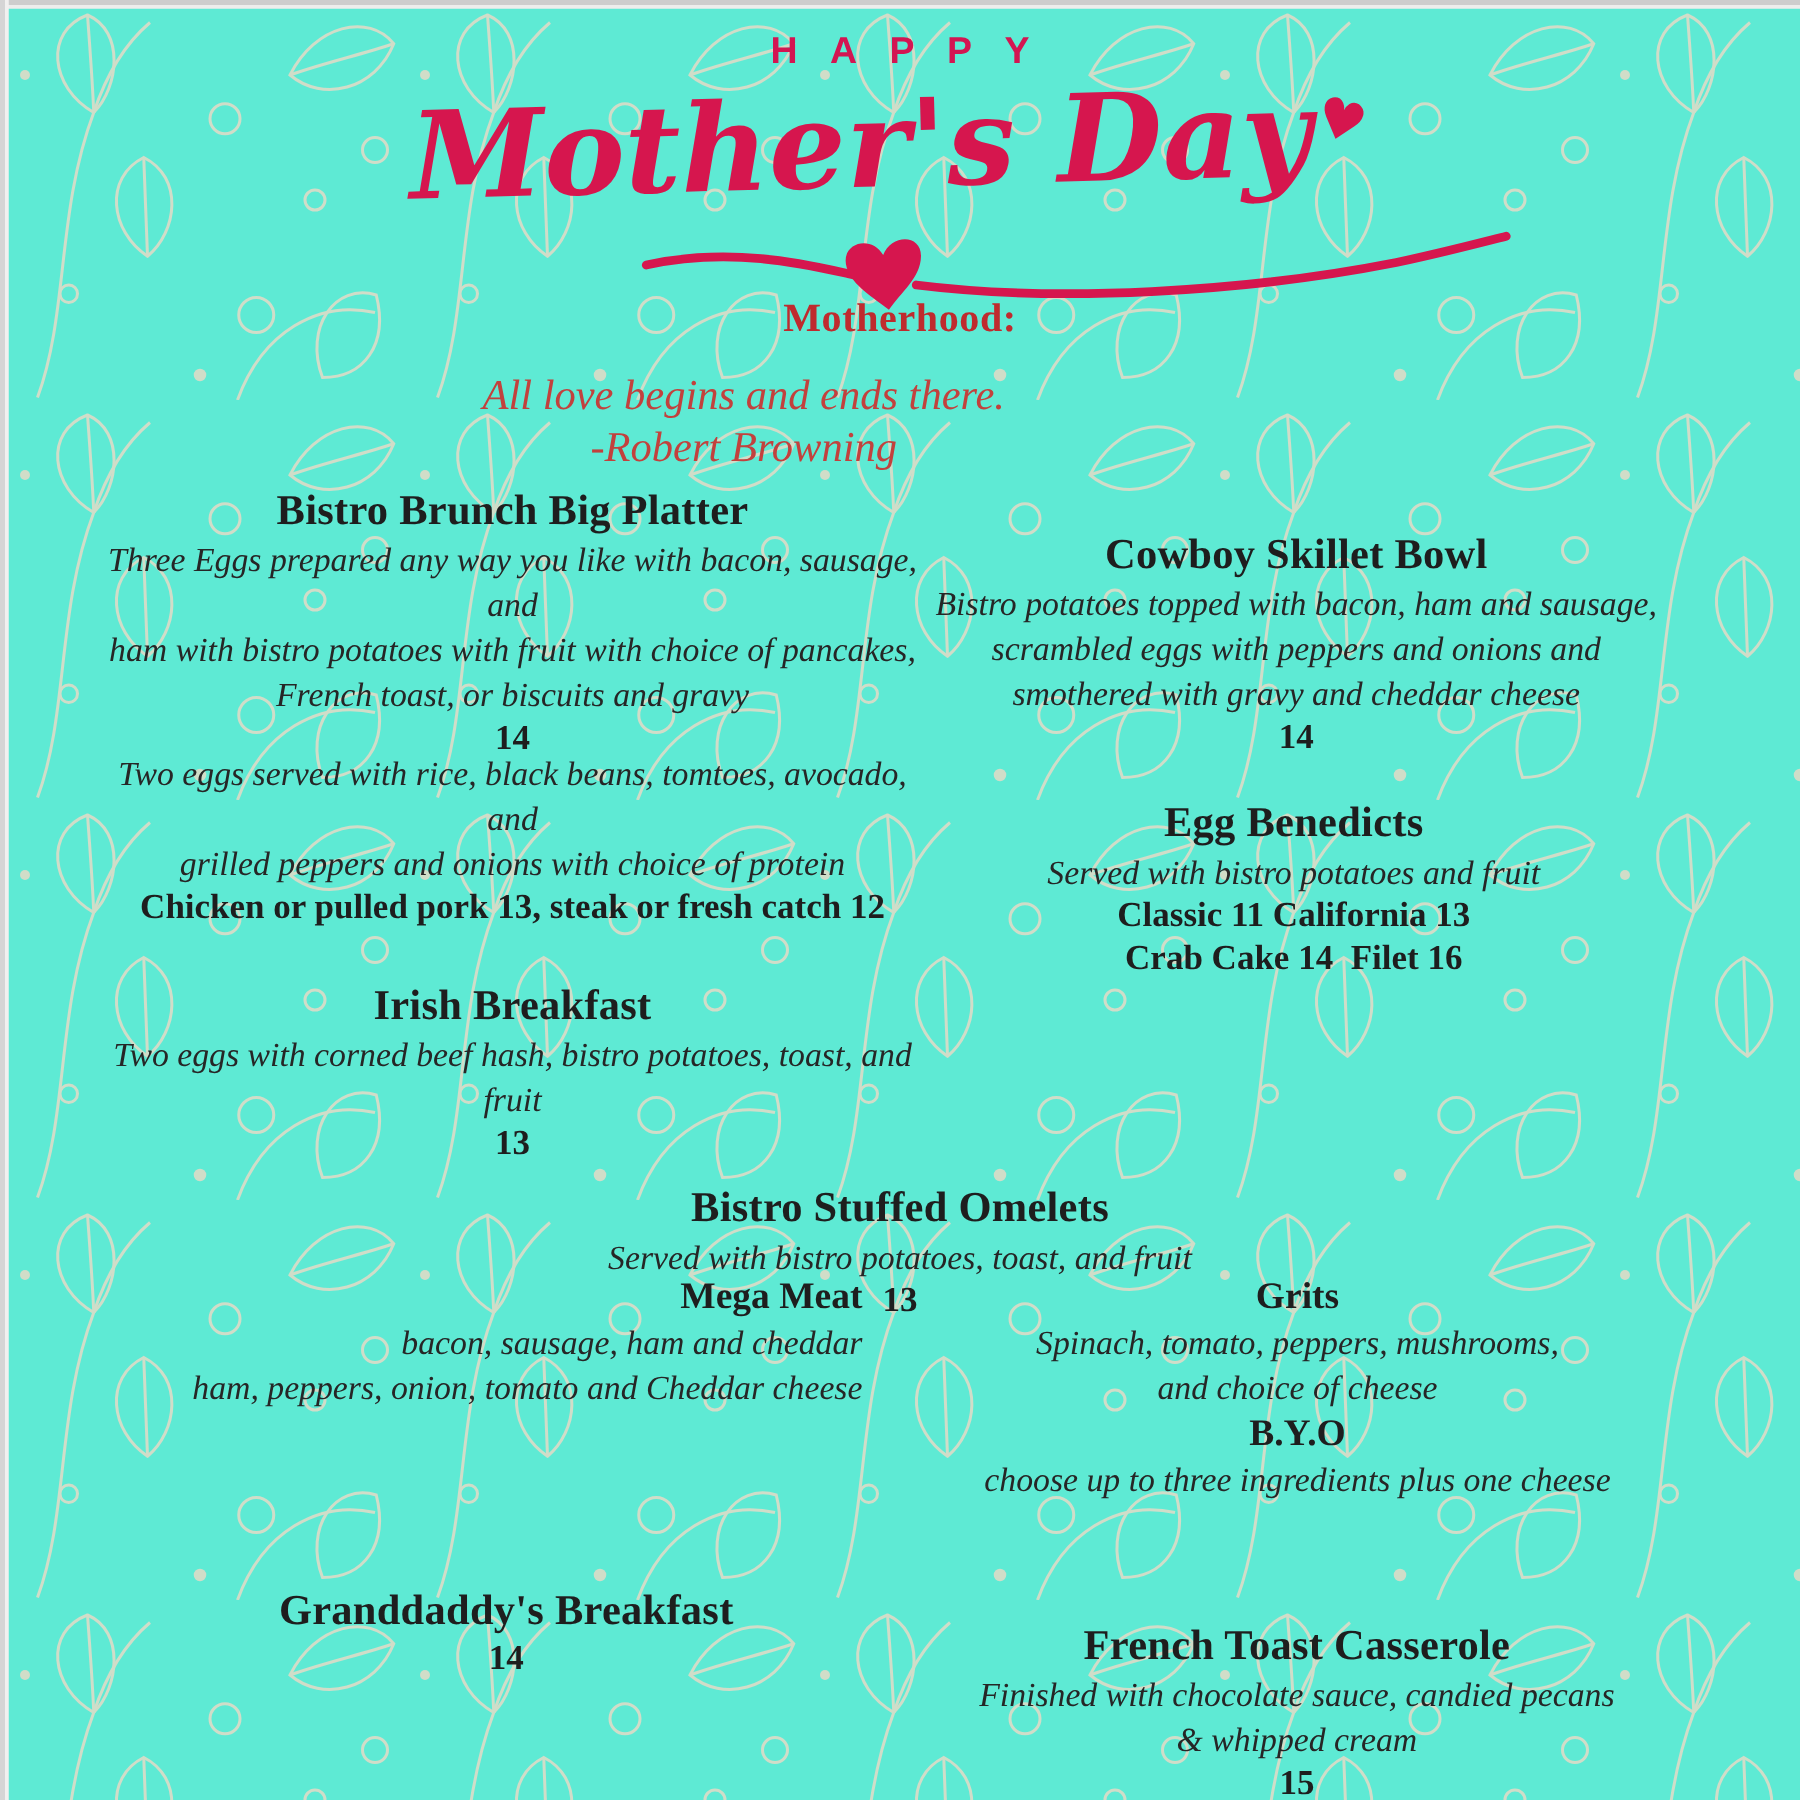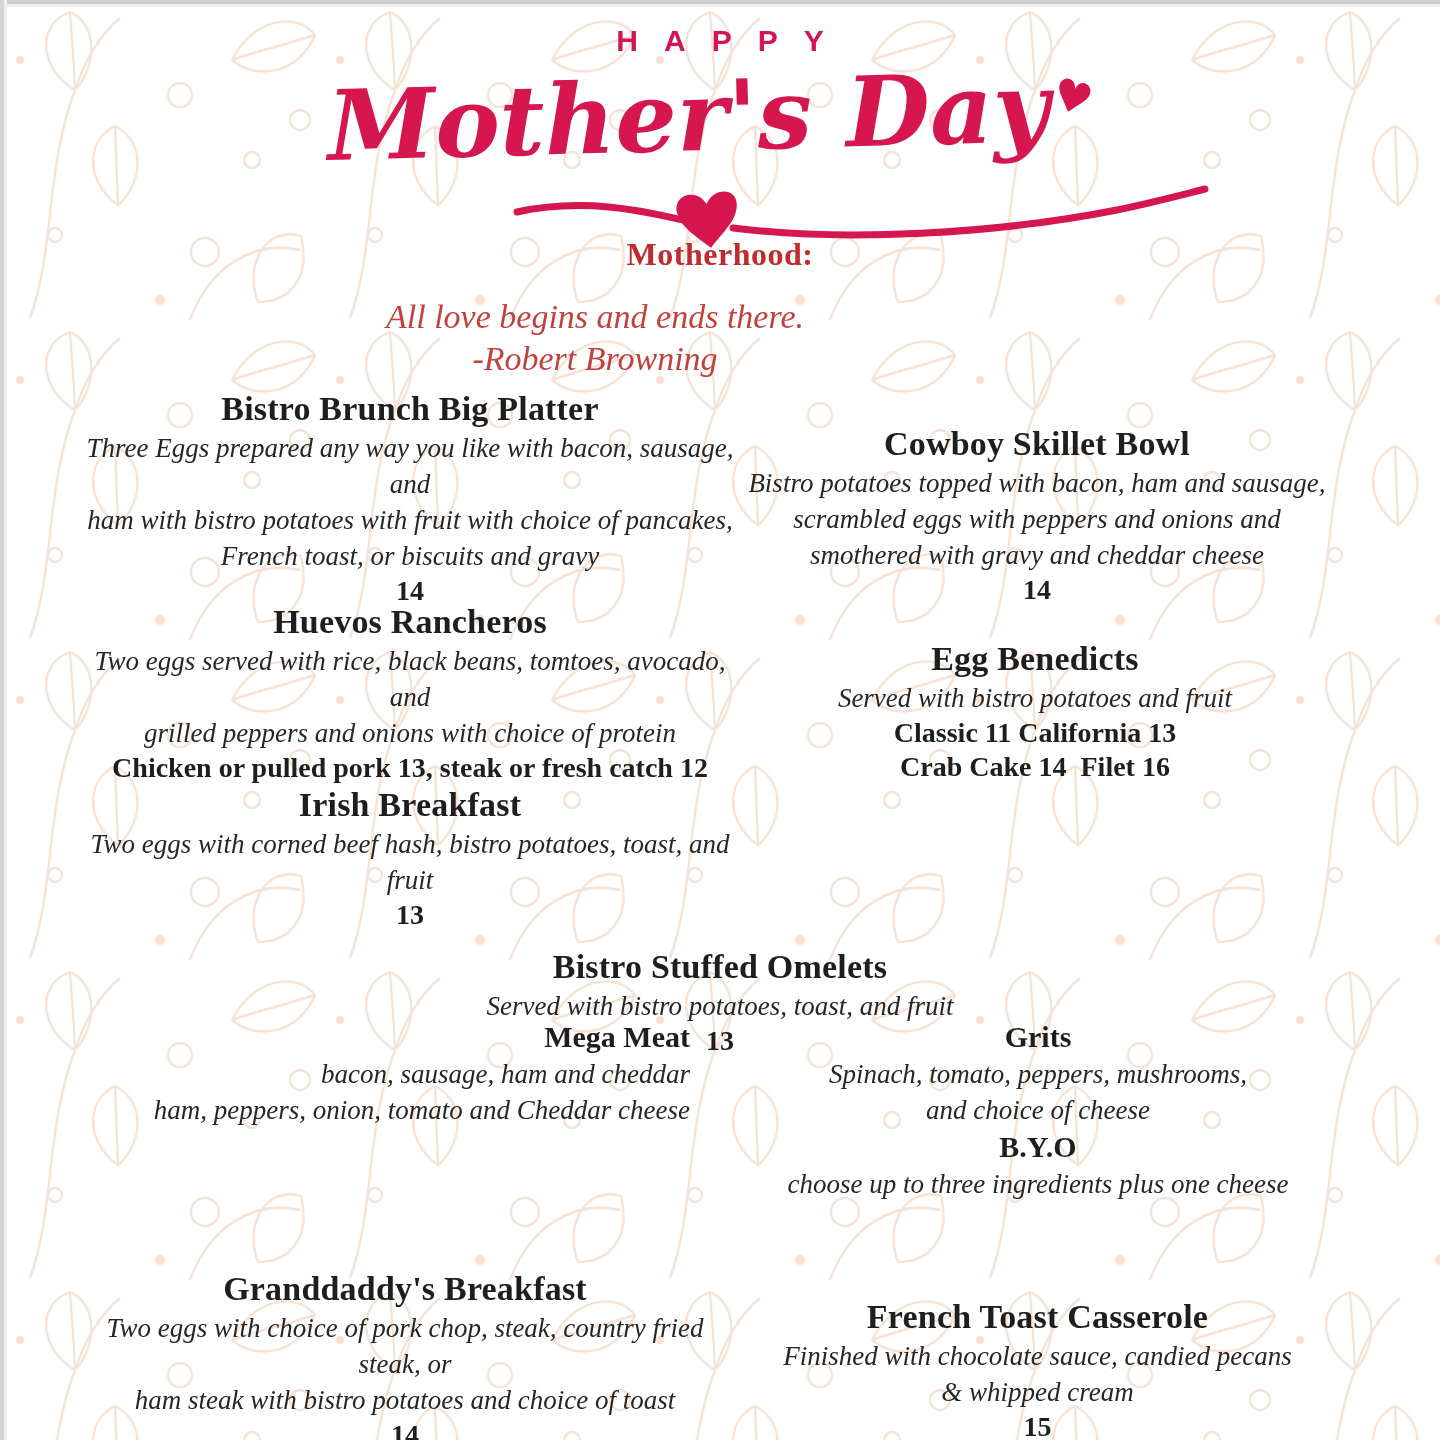--- a/index.html
+++ b/index.html
@@ -1,18 +1,18 @@
 <!DOCTYPE html>
 <html><head>
 <meta charset="utf-8">
 <style>
   html,body{margin:0;padding:0;background:#e9e9e9;}
   .page{
     position:relative;width:1440px;height:1440px;overflow:hidden;
-    background:#ffffff;
+    background:#5eead4;
     font-family:"Liberation Serif", serif;
     color:#222;
   }
   .pattern-layer{position:absolute;inset:0;pointer-events:none;}
   .edge-top{position:absolute;top:0;left:0;right:0;height:4px;background:#cdcdcd;}
   .edge-top2{position:absolute;top:4px;left:0;right:0;height:3px;background:#ededec;}
   .edge-left{position:absolute;top:0;bottom:0;left:0;width:4px;background:#d5d5d5;}
   .edge-left2{position:absolute;top:0;bottom:0;left:4px;width:3px;background:#f1f0ef;}
 
   .abs{position:absolute;text-align:center;}
@@ -135,21 +135,20 @@
 
   <div class="item block-l1">
     <h3 class="item-title">Bistro Brunch Big Platter</h3>
     <p class="desc">Three Eggs prepared any way you like with bacon, sausage, and
 ham with bistro potatoes with fruit with choice of pancakes,
 French toast, or biscuits and gravy</p>
     <p class="price">14</p>
   </div>
 
   <div class="item block-l2">
-    <h3 class="item-title">Huevos Rancheros</h3>
     <p class="desc">Two eggs served with rice, black beans, tomtoes, avocado, and
 grilled peppers and onions with choice of protein</p>
     <p class="price">Chicken or pulled pork 13, steak or fresh catch 12</p>
   </div>
 
   <div class="item block-l3">
     <h3 class="item-title">Irish Breakfast</h3>
     <p class="desc">Two eggs with corned beef hash, bistro potatoes, toast, and fruit</p>
     <p class="price">13</p>
   </div>
@@ -185,22 +184,20 @@
   <div class="item block-om-right">
     <h4 class="sub-title">Grits</h4>
     <p class="desc">Spinach, tomato, peppers, mushrooms,
 and choice of cheese</p>
     <h4 class="sub-title">B.Y.O</h4>
     <p class="desc">choose up to three ingredients plus one cheese</p>
   </div>
 
   <div class="item block-bl">
     <h3 class="item-title">Granddaddy's Breakfast</h3>
-    <p class="desc">Two eggs with choice of pork chop, steak, country fried steak, or
-ham steak with bistro potatoes and choice of toast</p>
     <p class="price">14</p>
   </div>
 
   <div class="item block-br">
     <h3 class="item-title">French Toast Casserole</h3>
     <p class="desc">Finished with chocolate sauce, candied pecans
 &amp; whipped cream</p>
     <p class="price">15</p>
   </div>
 

